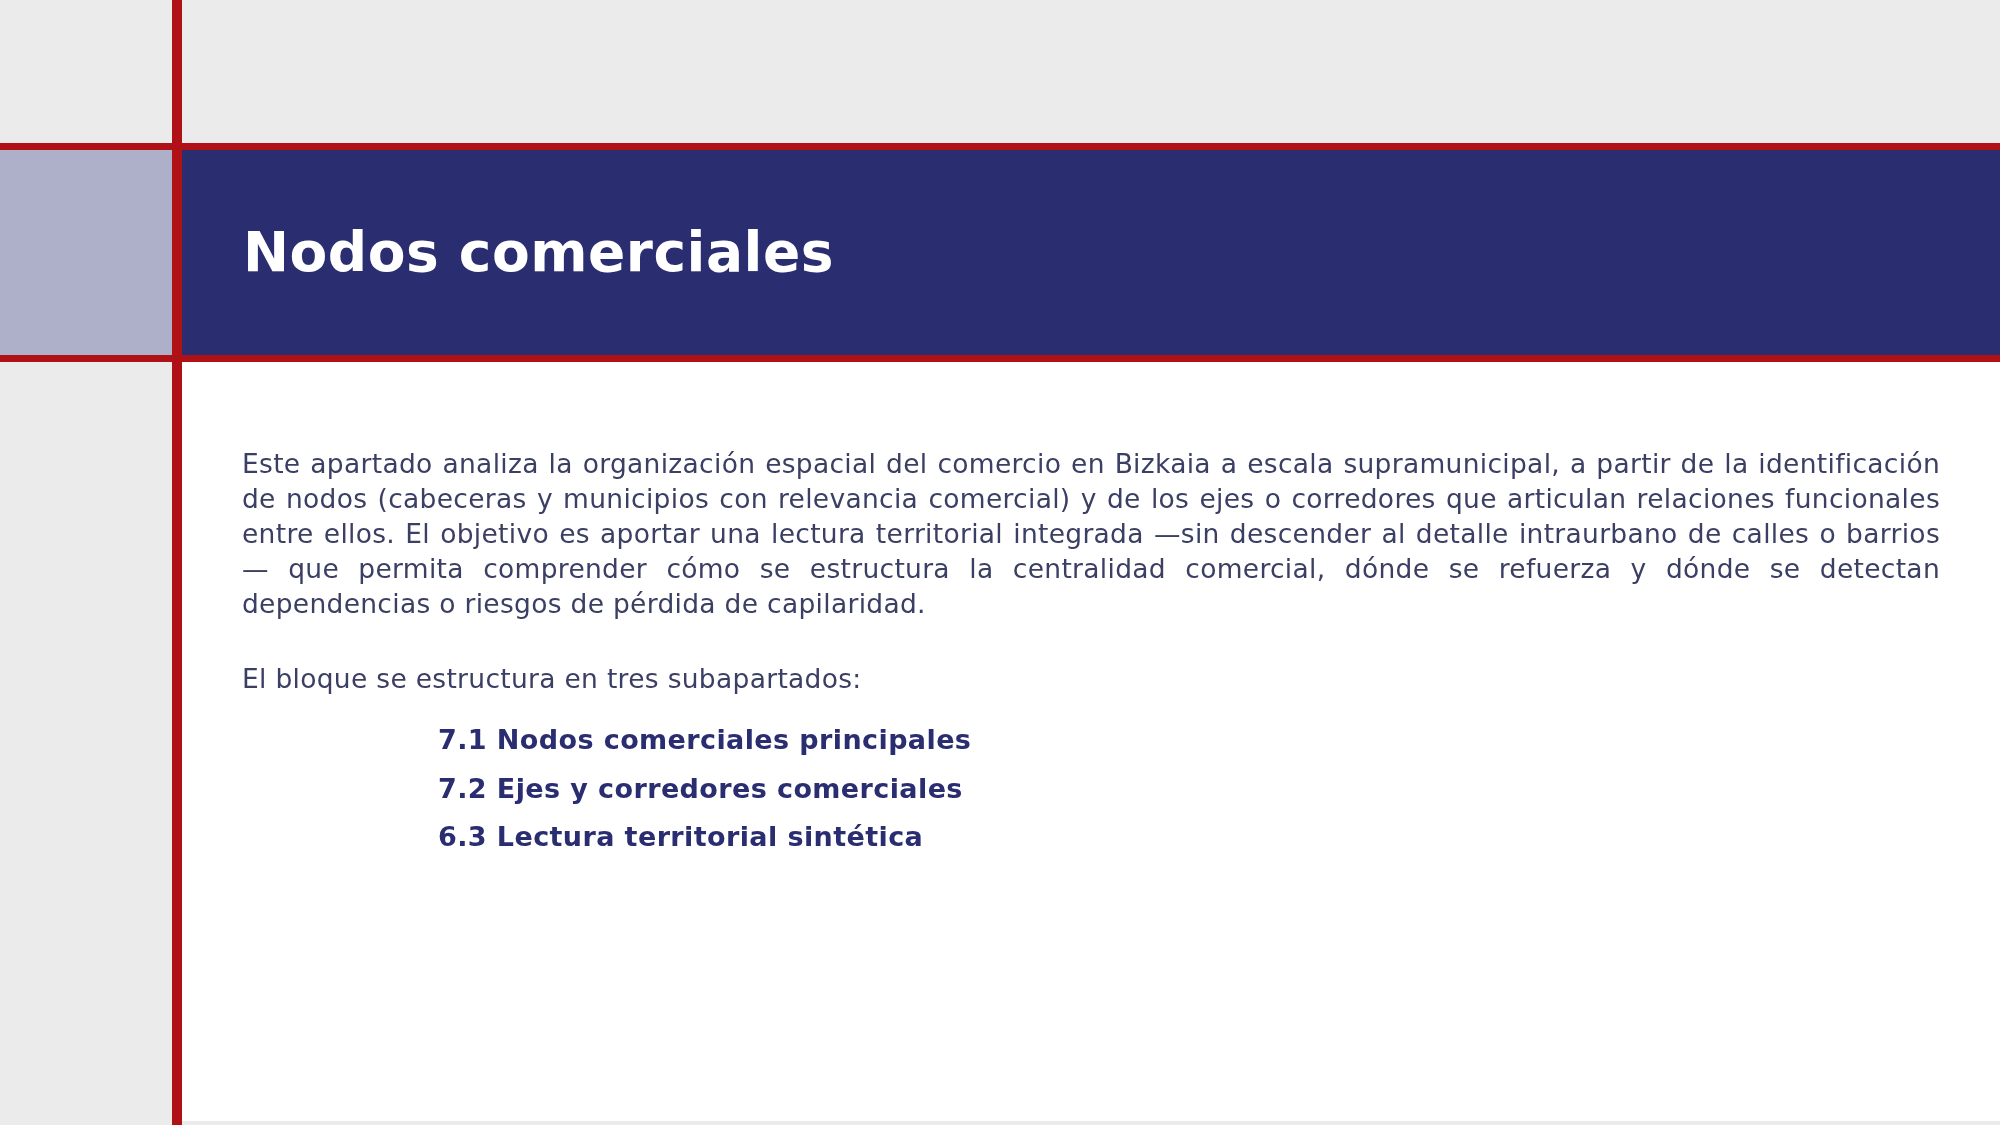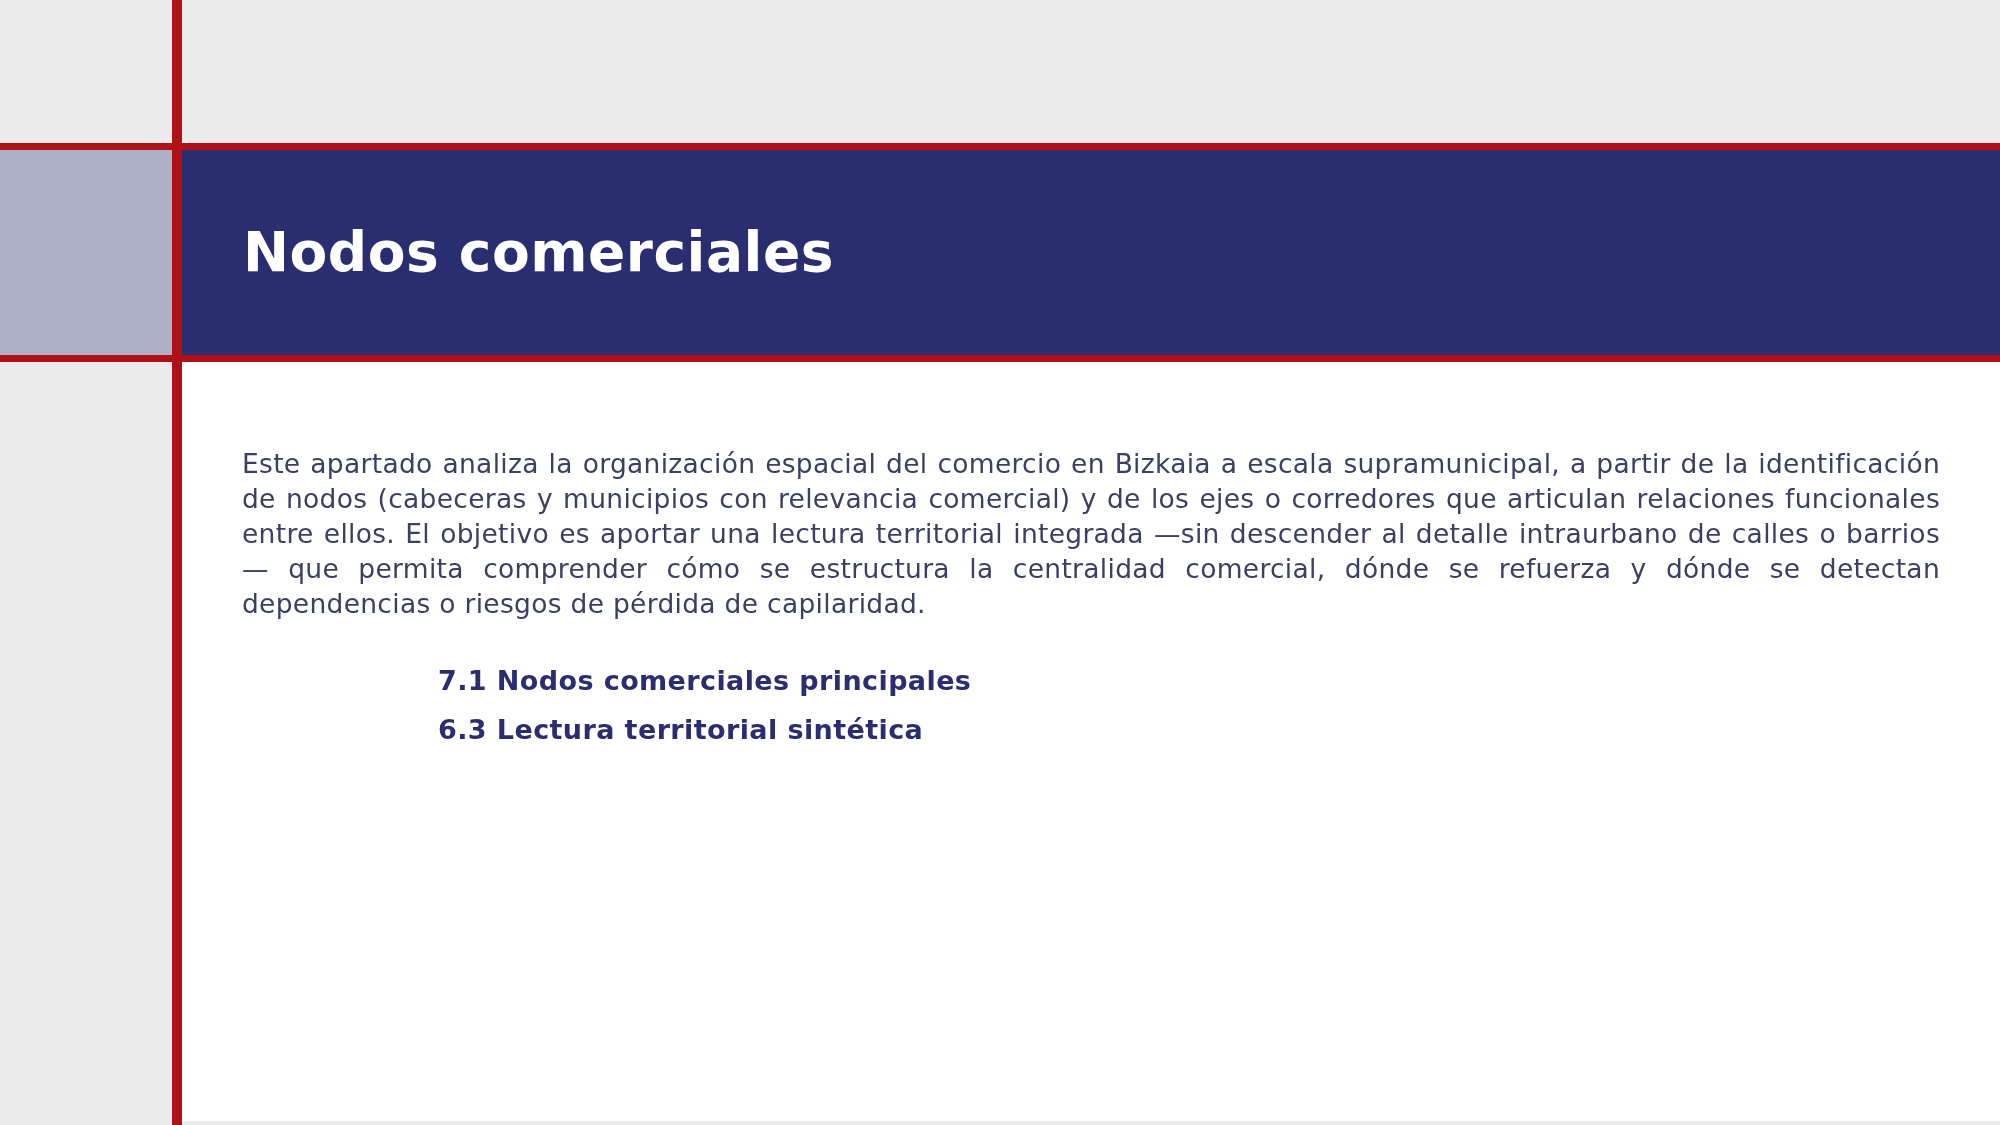--- a/index.html
+++ b/index.html
@@ -172,21 +172,23 @@
   <div class="rule-h-bottom"></div>
   <div class="rule-vertical"></div>
 
   <div class="title-banner">
     <div class="title-text">Nodos comerciales</div>
   </div>
 
   <div class="content">
     <div class="body-inner">
       <p class="para para-lead">Este apartado analiza la organización espacial del comercio en Bizkaia a escala supramunicipal, a partir de la identificación de nodos (cabeceras y municipios con relevancia comercial) y de los ejes o corredores que articulan relaciones funcionales entre ellos. El objetivo es aportar una lectura territorial integrada —sin descender al detalle intraurbano de calles o barrios— que permita comprender cómo se estructura la centralidad comercial, dónde se refuerza y dónde se detectan dependencias o riesgos de pérdida de capilaridad.</p>
+      <p class="para para-intro">El bloque se estructura en tres subapartados:</p>
       <ul class="sublist">
         <li>7.1 Nodos comerciales principales</li>
+        <li>7.2 Ejes y corredores comerciales</li>
         <li>6.3 Lectura territorial sintética</li>
       </ul>
     </div>
   </div>
 
   <div class="bottom-edge"></div>
 </div>
 
 </body></html>

